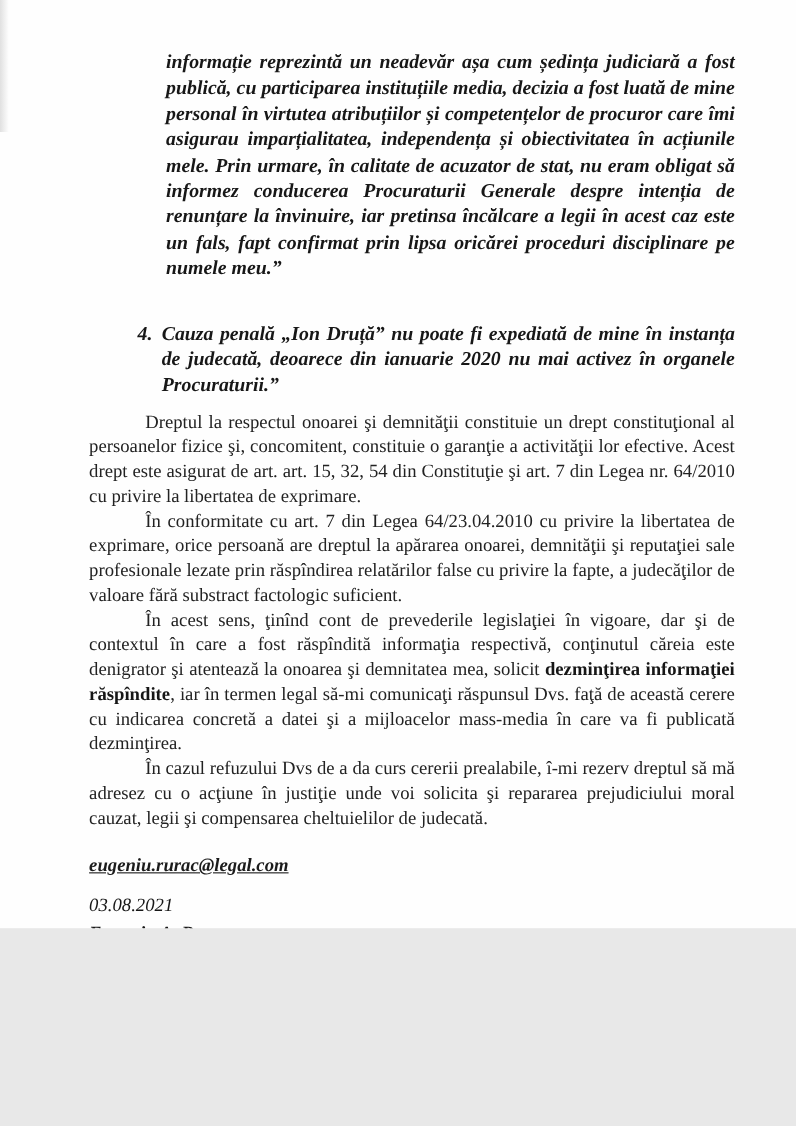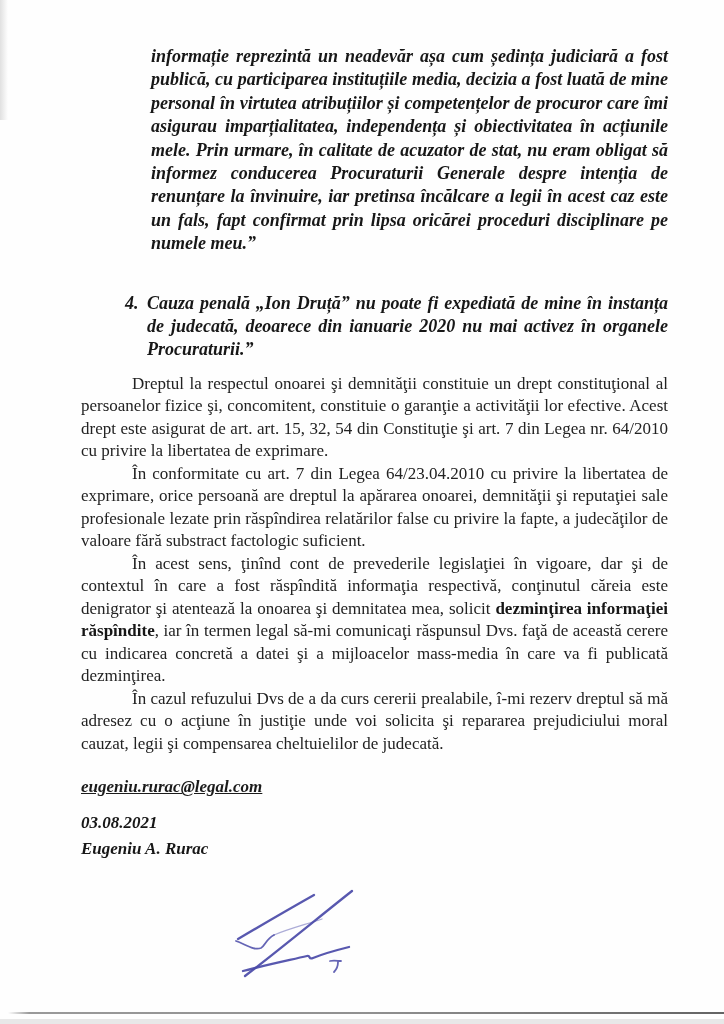--- a/index.html
+++ b/index.html
@@ -1,18 +1,18 @@
 <!DOCTYPE html>
 <html><head>
 <meta charset="utf-8">
 <style>
   html,body{margin:0;padding:0;background:#e8e8e8;}
   .page{
     position:relative;
-    width:724px;height:1019px;
+    width:724px;height:844px;
     margin:0 auto;
     background:#fefefe;
     font-family:"Liberation Serif","DejaVu Serif",serif;
     color:#1f1f1f;
     overflow:hidden;
   }
   .edge-shadow{
     position:absolute;left:0;top:0;width:8px;height:120px;
     background:linear-gradient(to right, rgba(90,90,90,.18), rgba(90,90,90,0));
   }
@@ -56,21 +56,21 @@
     font-weight:700;font-style:italic;
     color:#171717;
   }
   .fn-line1{display:block;text-align:justify;text-align-last:justify;}
   .fn-email{
     display:inline-block;
     text-decoration:underline;
     color:#1b1b1b;
   }
 
-  .date-line{margin-top:12px;font-size:17px;line-height:26px;font-weight:700;font-style:italic;color:#171717;}
+  .date-line{margin-top:12px;font-size:17px;line-height:26px;font-weight:400;font-style:italic;color:#171717;}
   .name-line{font-size:17px;line-height:26px;font-weight:700;font-style:italic;color:#171717;}
 
   
   .signature{position:absolute;left:228px;top:884px;width:135px;height:105px;}
   .signature path{fill:none;stroke-linecap:round;stroke-linejoin:round;}
   .sig-main{stroke-width:2.3px;opacity:.92;}
   .sig-light{stroke-width:1.3px;opacity:.45;}
   .sig-thin{stroke-width:1.8px;opacity:.85;}
 
   

